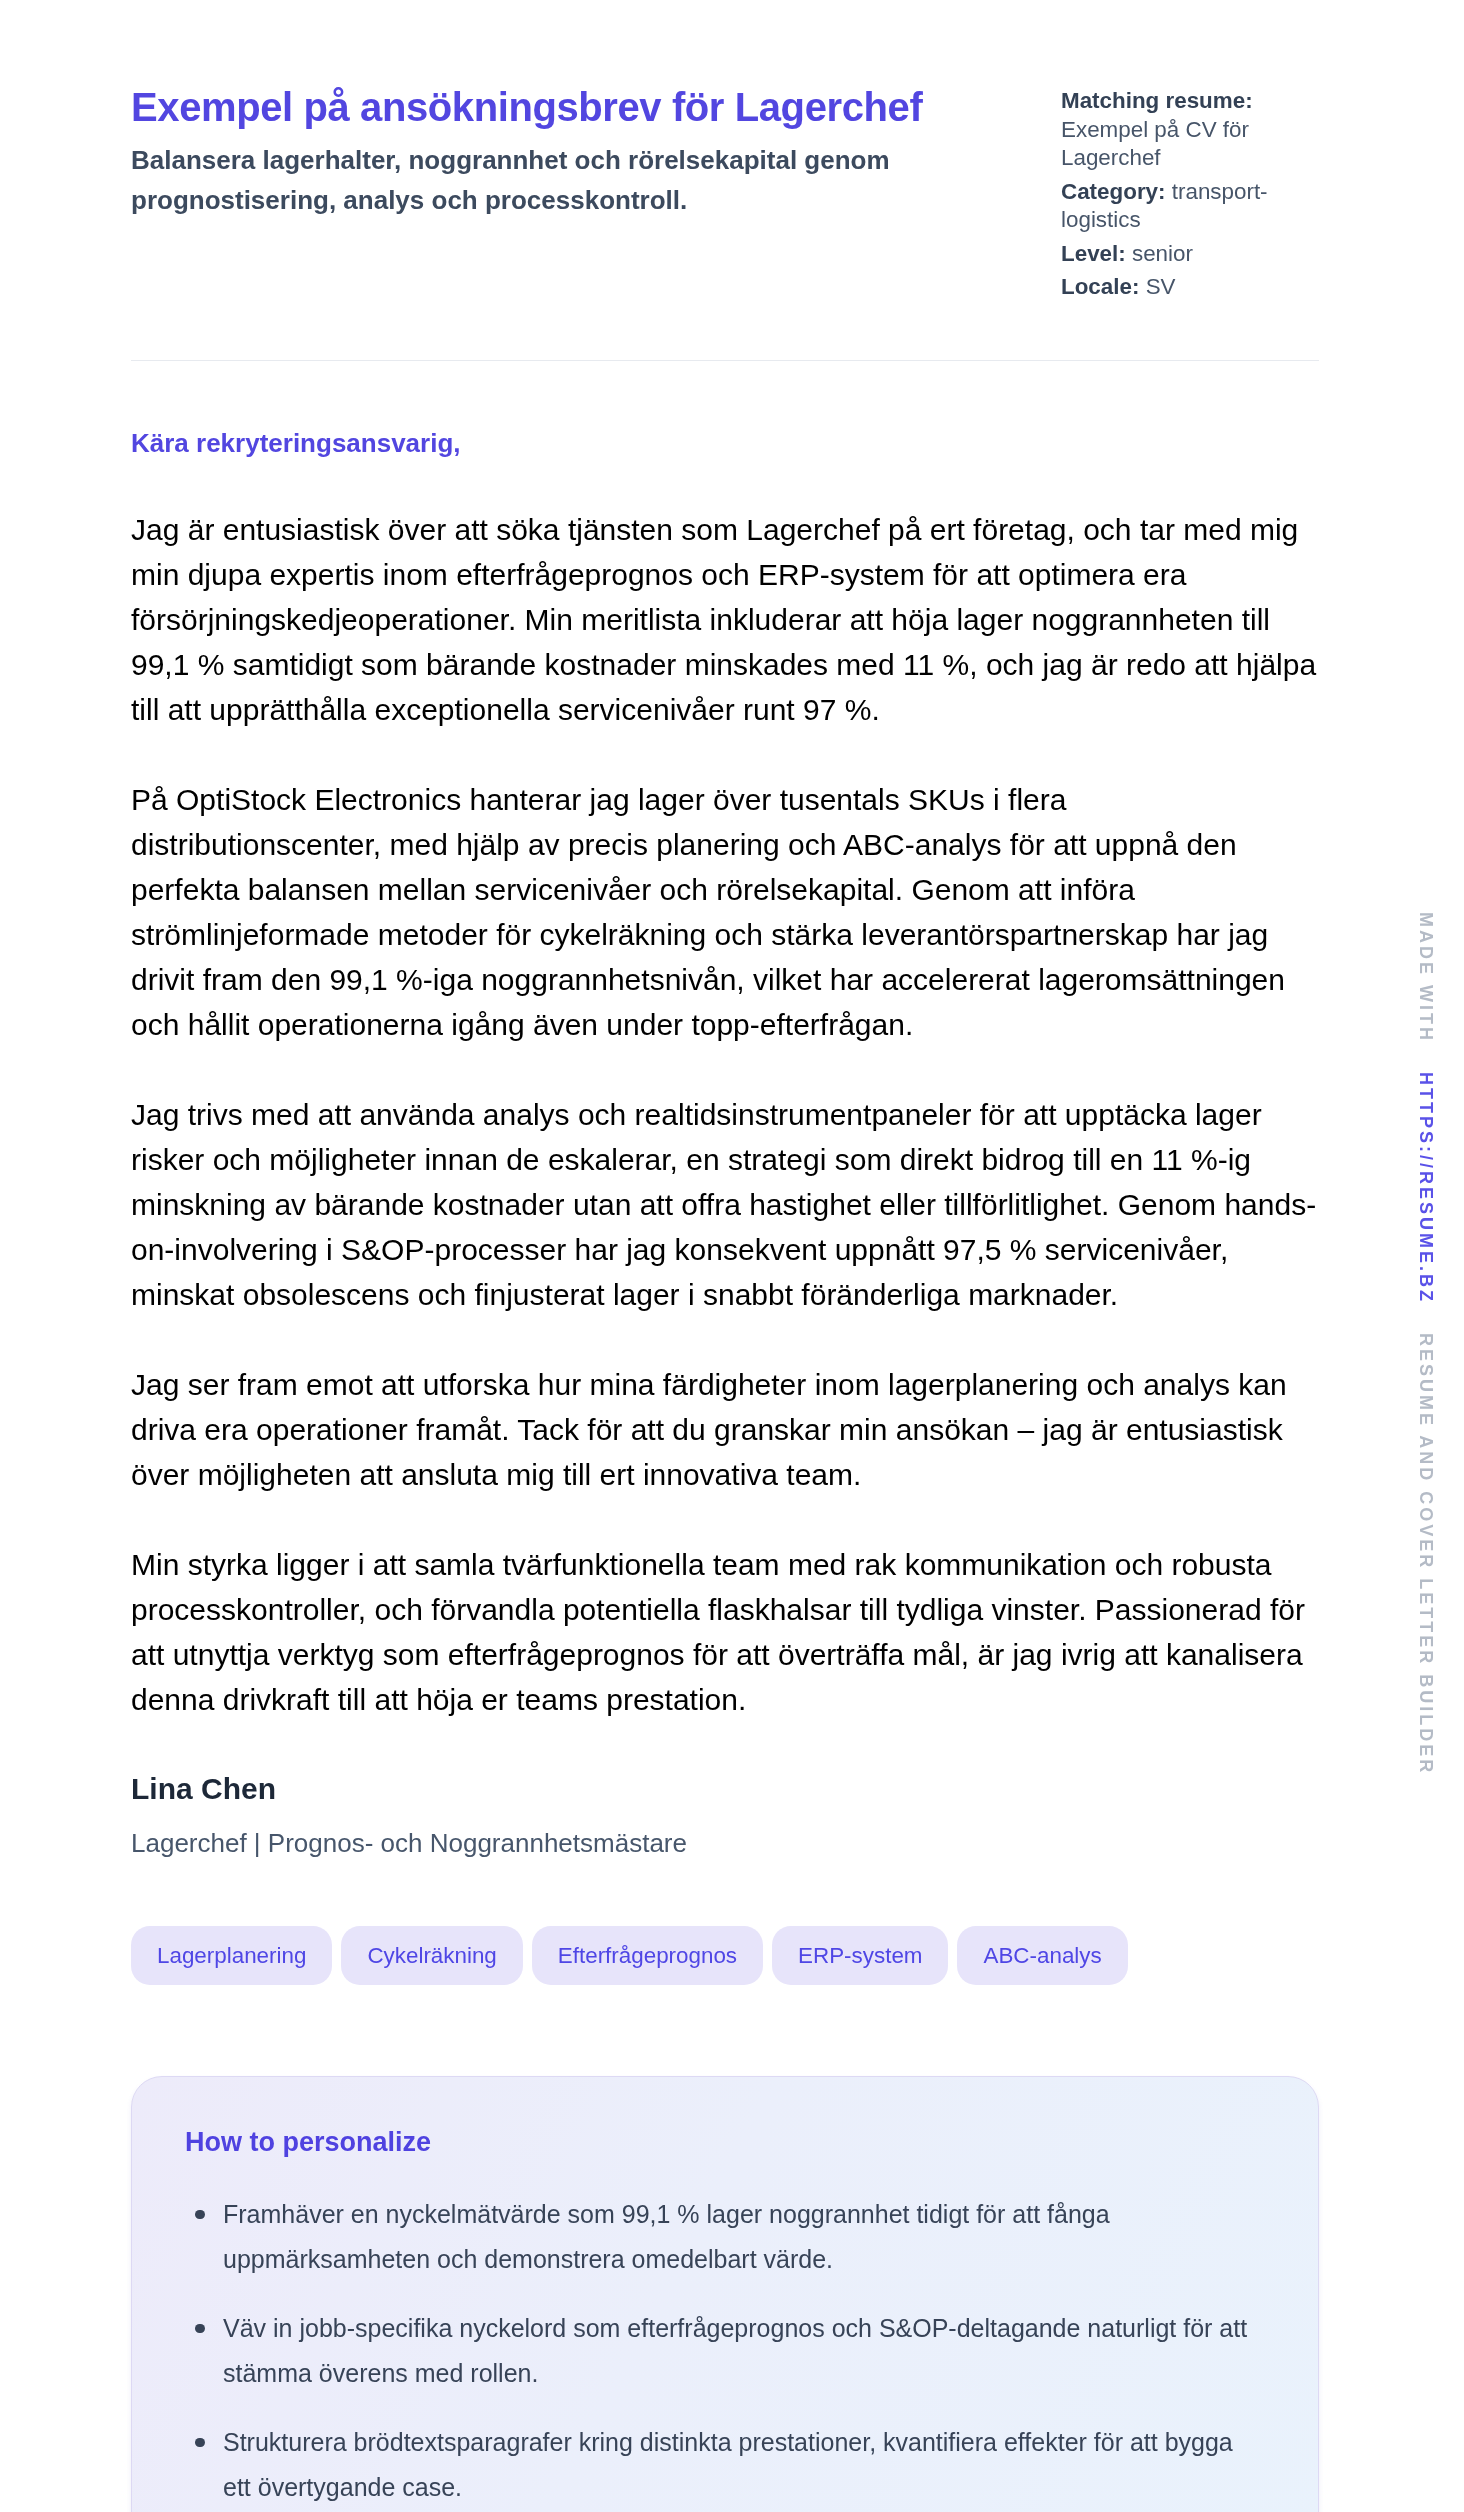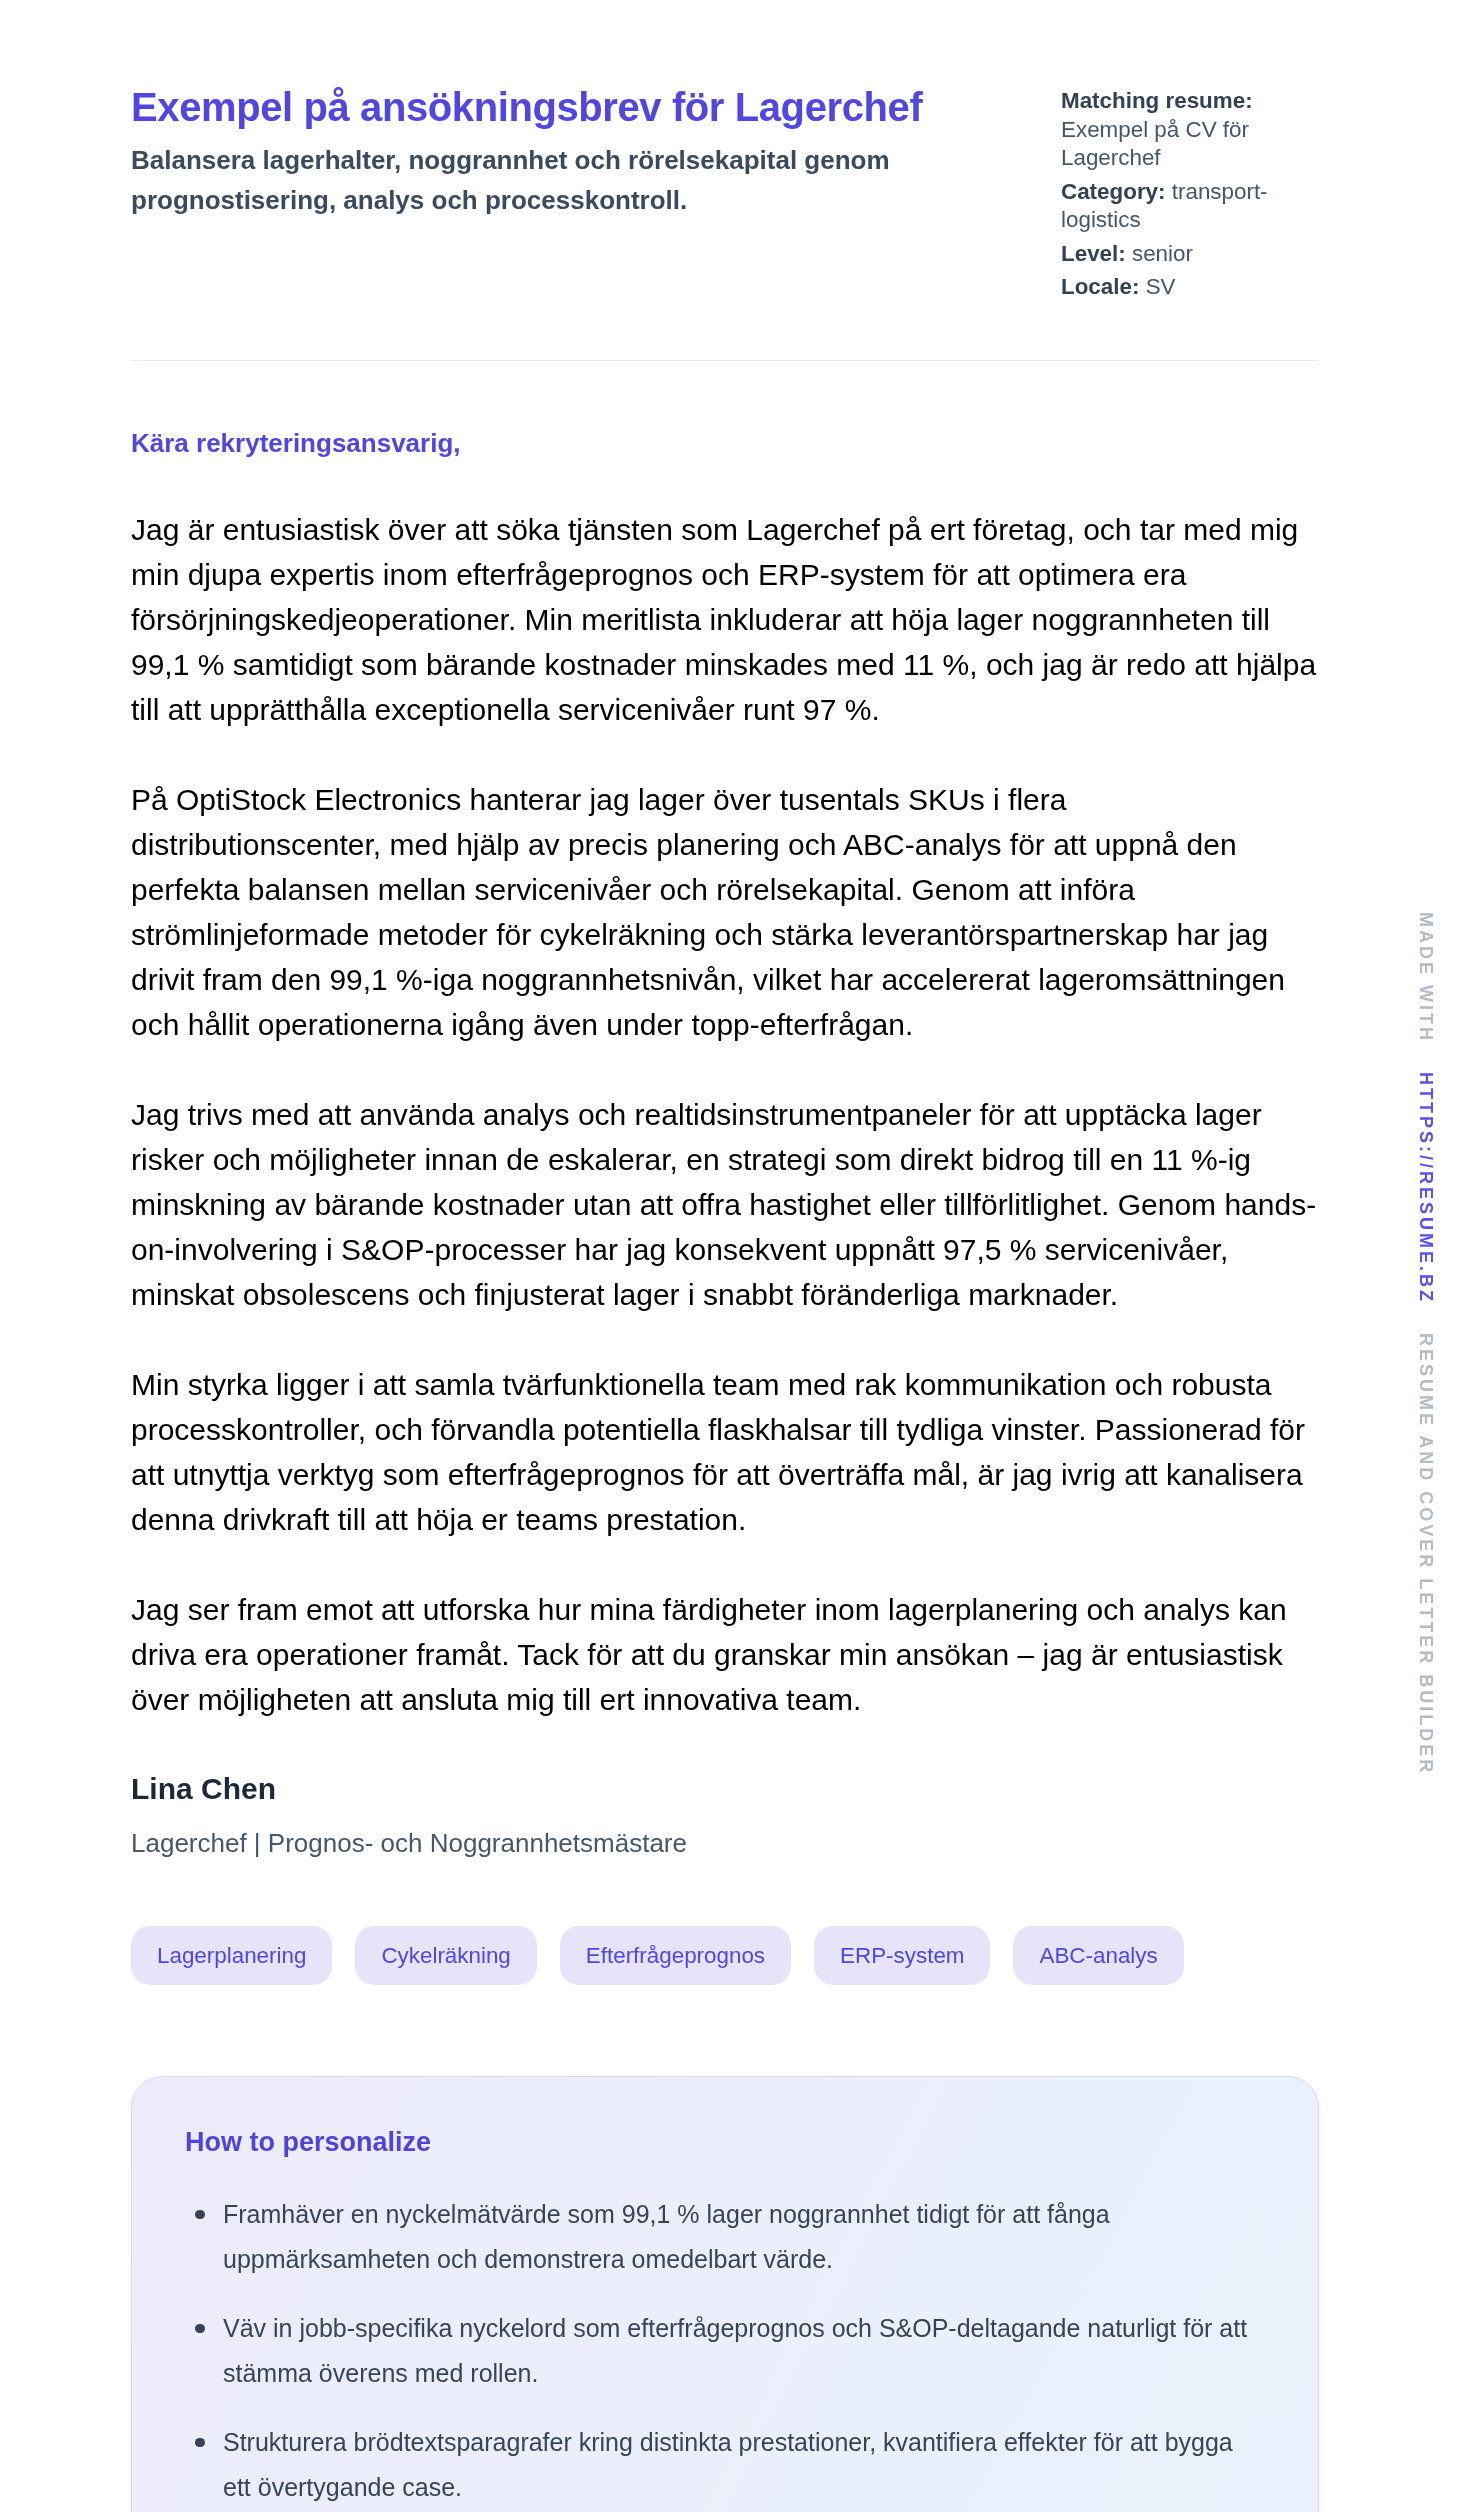--- a/index.html
+++ b/index.html
@@ -77,21 +77,21 @@
   }
   .sig-role {
     font-size: 26px;
     color: #47566b;
     margin-top: 22.4px;
   }
   
   .tags {
     display: flex;
     flex-wrap: wrap;
-    gap: 23px;
+    gap: 9px;
     margin-top: 67px;
   }
   .tag {
     background: #e7e4fa;
     color: #4f46e5;
     font-size: 22.4px;
     font-weight: 500;
     padding: 16.4px 26px;
     border-radius: 19px;
     white-space: nowrap;
@@ -185,22 +185,22 @@
   </header>
 
   <hr class="divider">
 
   <main class="letter">
     <p class="greeting">Kära rekryteringsansvarig,</p>
 
     <p class="para">Jag är entusiastisk över att söka tjänsten som Lagerchef på ert företag, och tar med mig min djupa expertis inom efterfrågeprognos och ERP-system för att optimera era försörjningskedjeoperationer. Min meritlista inkluderar att höja lager noggrannheten till 99,1 % samtidigt som bärande kostnader minskades med 11 %, och jag är redo att hjälpa till att upprätthålla exceptionella servicenivåer runt 97 %.</p>
     <p class="para">På OptiStock Electronics hanterar jag lager över tusentals SKUs i flera distributionscenter, med hjälp av precis planering och ABC-analys för att uppnå den perfekta balansen mellan servicenivåer och rörelsekapital. Genom att införa strömlinjeformade metoder för cykelräkning och stärka leverantörspartnerskap har jag drivit fram den 99,1 %-iga noggrannhetsnivån, vilket har accelererat lageromsättningen och hållit operationerna igång även under topp-efterfrågan.</p>
     <p class="para">Jag trivs med att använda analys och realtidsinstrumentpaneler för att upptäcka lager risker och möjligheter innan de eskalerar, en strategi som direkt bidrog till en 11 %-ig minskning av bärande kostnader utan att offra hastighet eller tillförlitlighet. Genom hands-on-involvering i S&amp;OP-processer har jag konsekvent uppnått 97,5 % servicenivåer, minskat obsolescens och finjusterat lager i snabbt föränderliga marknader.</p>
+    <p class="para">Jag ser fram emot att utforska hur mina färdigheter inom lagerplanering och analys kan driva era operationer framåt. Tack för att du granskar min ansökan – jag är entusiastisk över möjligheten att ansluta mig till ert innovativa team.</p>
     <p class="para">Min styrka ligger i att samla tvärfunktionella team med rak kommunikation och robusta processkontroller, och förvandla potentiella flaskhalsar till tydliga vinster. Passionerad för att utnyttja verktyg som efterfrågeprognos för att överträffa mål, är jag ivrig att kanalisera denna drivkraft till att höja er teams prestation.</p>
-    <p class="para">Jag ser fram emot att utforska hur mina färdigheter inom lagerplanering och analys kan driva era operationer framåt. Tack för att du granskar min ansökan – jag är entusiastisk över möjligheten att ansluta mig till ert innovativa team.</p>
 
     <p class="sig-name">Lina Chen</p>
     <p class="sig-role">Lagerchef | Prognos- och Noggrannhetsmästare</p>
 
     <div class="tags">
       <span class="tag">Lagerplanering</span>
       <span class="tag">Cykelräkning</span>
       <span class="tag">Efterfrågeprognos</span>
       <span class="tag">ERP-system</span>
       <span class="tag">ABC-analys</span>

